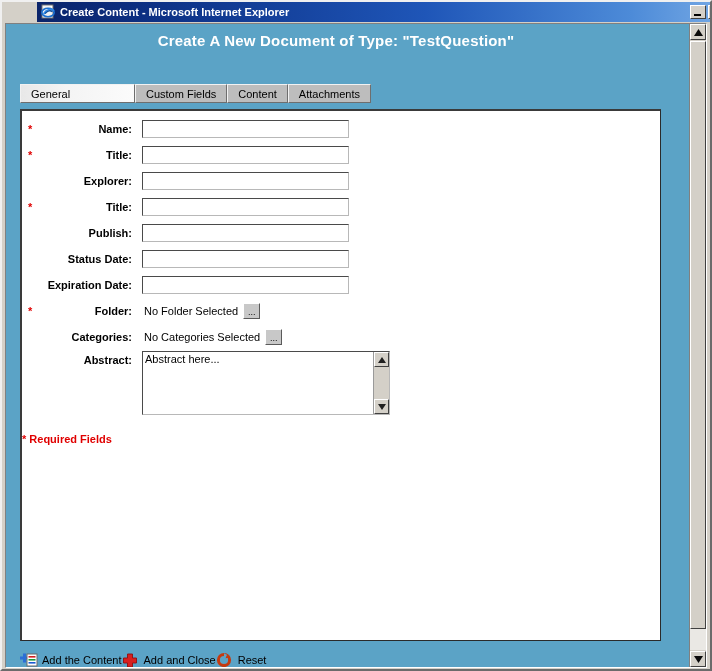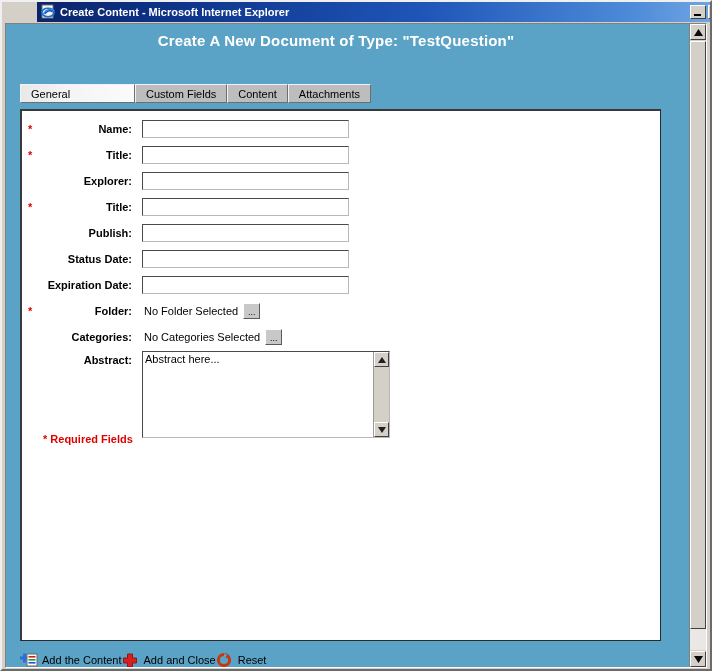--- a/index.html
+++ b/index.html
@@ -240,21 +240,21 @@
     cursor: default;
     padding-top: 2px;
   }
 
   
   #abstract-wrap {
     position: absolute;
     left: 120px;
     top: 240px;
     width: 248px;
-    height: 87px;
+    height: 64px;
     border-top: 1px solid #4a4a4a;
     border-left: 1px solid #4a4a4a;
     border-right: 1px solid #b8b8b8;
     border-bottom: 1px solid #b8b8b8;
     box-sizing: border-box;
     background: #ffffff;
     display: flex;
   }
   #abstract {
     flex: 1 1 auto;
@@ -289,21 +289,21 @@
     border-right: 1px solid #404040;
     border-bottom: 1px solid #404040;
     box-sizing: border-box;
     position: relative;
     cursor: default;
   }
   .sb-arrow svg { position: absolute; left: 2px; top: 3px; }
 
   #required-note {
     position: absolute;
-    left: 21px;
+    left: 0;
     top: 322px;
     color: #e00000;
     font-size: 11px;
     font-weight: bold;
     font-family: "Liberation Sans", sans-serif;
   }
 
   
   #toolbar {
     position: absolute;

